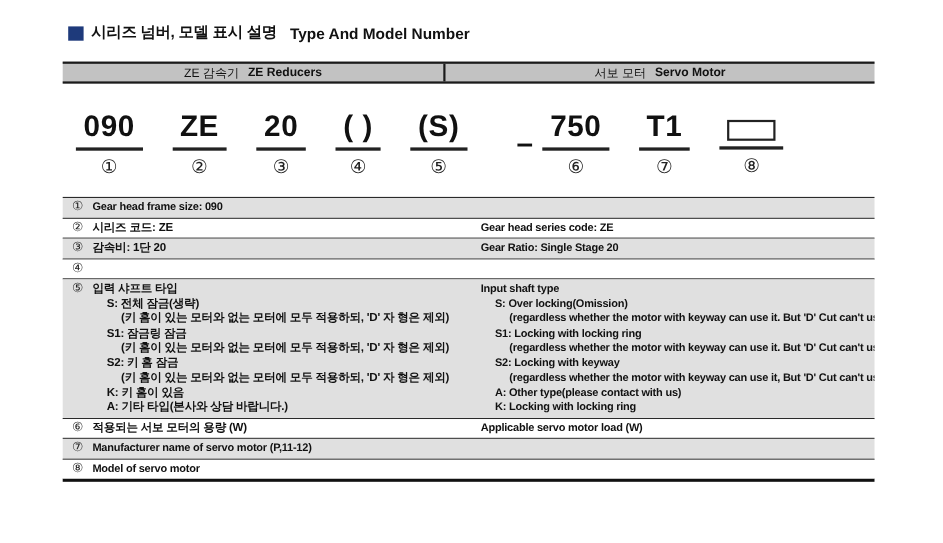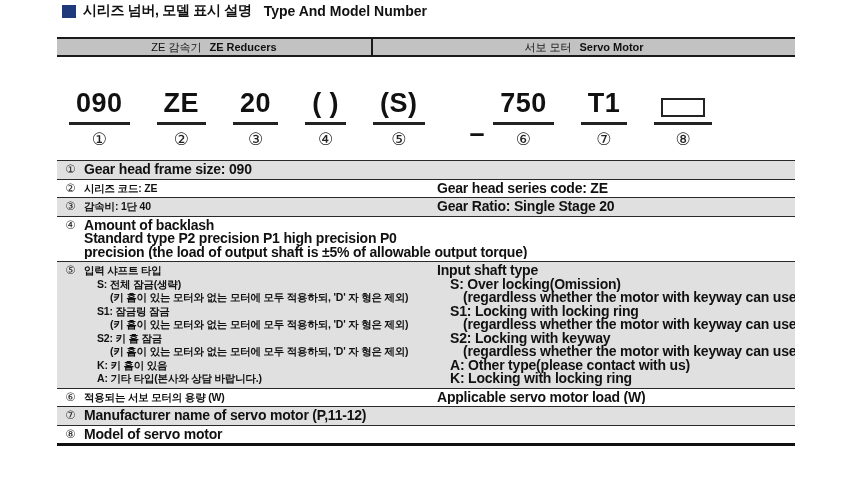--- a/index.html
+++ b/index.html
@@ -4,21 +4,21 @@
 <style>
   * { margin:0; padding:0; box-sizing:border-box; }
   html,body { background:#ffffff; }
   body {
     width:857px; height:494px;
     font-family:"Liberation Sans","DejaVu Sans",sans-serif;
     color:#111;
     position:relative;
     overflow:hidden;
   }
-  .page { padding-top:1px; }
+  .page { padding-top:20px; }
 
   
   .title-row {
     display:flex; align-items:center;
     margin-left:62px; height:20px;
   }
   .title-sq {
     width:14px; height:13px;
     background:#1e3a7b;
     display:inline-block;
@@ -35,28 +35,28 @@
     display:flex;
     border-top:2px solid #1a1a1a;
     border-bottom:2px solid #1a1a1a;
     background:#c2c2c2;
     height:20px;
   }
   .col-header-cell {
     display:flex; align-items:center; justify-content:center;
     font-size:11px;
   }
-  .col-header-cell.left  { width:316px; border-right:2px solid #1a1a1a; }
+  .col-header-cell.left  { width:348px; border-right:2px solid #1a1a1a; }
   .col-header-cell.right { flex:1; }
   .hdr-ko { font-weight:normal; }
   .hdr-en { font-weight:bold; margin-left:8px; }
 
   
   .model-row {
-    display:flex; align-items:flex-end;
+    display:flex; align-items:center;
     padding:16px 0 10px 12px;
     height:103px;
   }
   .seg { margin-right:27px; text-align:center; }
   .seg-text {
     font-size:27px; font-weight:bold; line-height:33px;
     letter-spacing:0.5px;
     padding:0 7px 2px 7px;
     border-bottom:3px solid #222;
     min-width:40px;
@@ -82,21 +82,21 @@
     width:27px; text-align:center;
     font-size:11.5px; line-height:13.5px; color:#222;
     flex:none;
   }
   .cell-ko { width:353px; flex:none; overflow:hidden; }
   .cell-en { flex:1; overflow:hidden; }
   .tline {
     font-size:10.5px; font-weight:bold; line-height:13.5px;
     letter-spacing:-0.2px; white-space:nowrap;
   }
-  .cell-en .tline { font-size:14px; }
+  .cell-en .tline { font-size:10px; }
   .i0 { padding-left:0; }
   .i1 { padding-left:13px; }
   .i2 { padding-left:26px; }
 </style>
 </head>
 <body>
 
 <div class="page">
 
   <div class="title-row">
@@ -168,33 +168,28 @@
           <div class="cell-ko">
             <div class="tline i0">시리즈 코드: ZE</div>
           </div>
           <div class="cell-en">
             <div class="tline i0">Gear head series code: ZE</div>
           </div>
         </div>
         <div class="trow shaded">
           <div class="cell-num">③</div>
           <div class="cell-ko">
-            <div class="tline i0">감속비: 1단 40</div>
+            <div class="tline i0">감속비: 1단 20</div>
           </div>
           <div class="cell-en">
             <div class="tline i0">Gear Ratio: Single Stage 20</div>
           </div>
         </div>
         <div class="trow">
           <div class="cell-num">④</div>
-          <div class="cell-en">
-            <div class="tline i0">Amount of backlash</div>
-            <div class="tline i0">Standard type P2 precision P1 high precision P0</div>
-            <div class="tline i0">precision (the load of output shaft is ±5% of allowable output torque)</div>
-          </div>
         </div>
         <div class="trow shaded">
           <div class="cell-num">⑤</div>
           <div class="cell-ko">
             <div class="tline i0">입력 샤프트 타입</div>
             <div class="tline i1">S: 전체 잠금(생략)</div>
             <div class="tline i2">(키 홈이 있는 모터와 없는 모터에 모두 적용하되, 'D' 자 형은 제외)</div>
             <div class="tline i1">S1: 잠금링 잠금</div>
             <div class="tline i2">(키 홈이 있는 모터와 없는 모터에 모두 적용하되, 'D' 자 형은 제외)</div>
             <div class="tline i1">S2: 키 홈 잠금</div>

